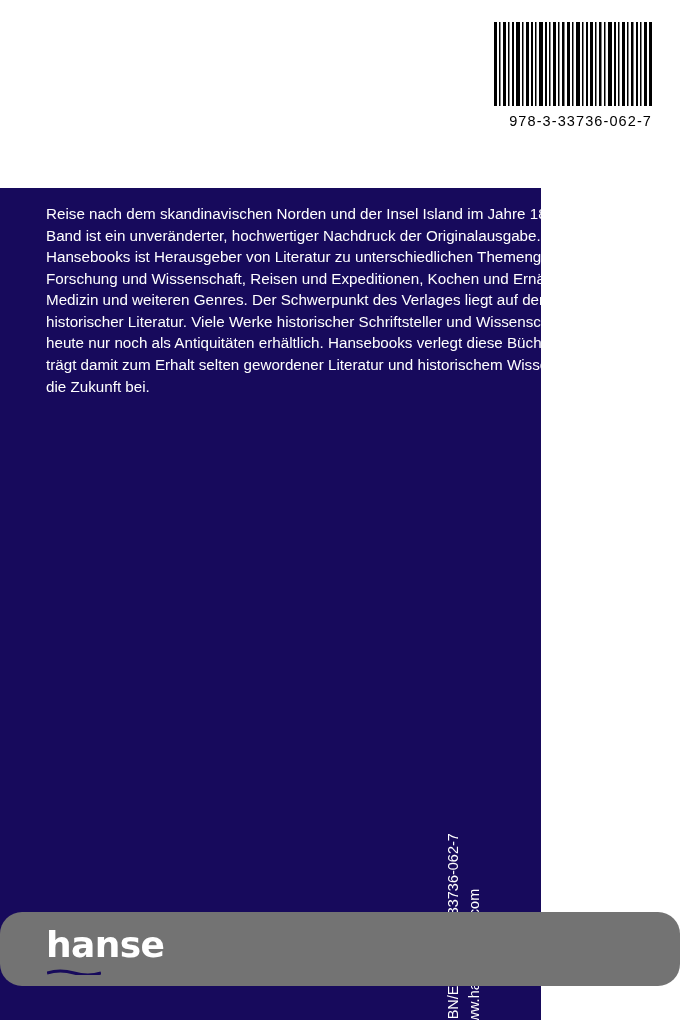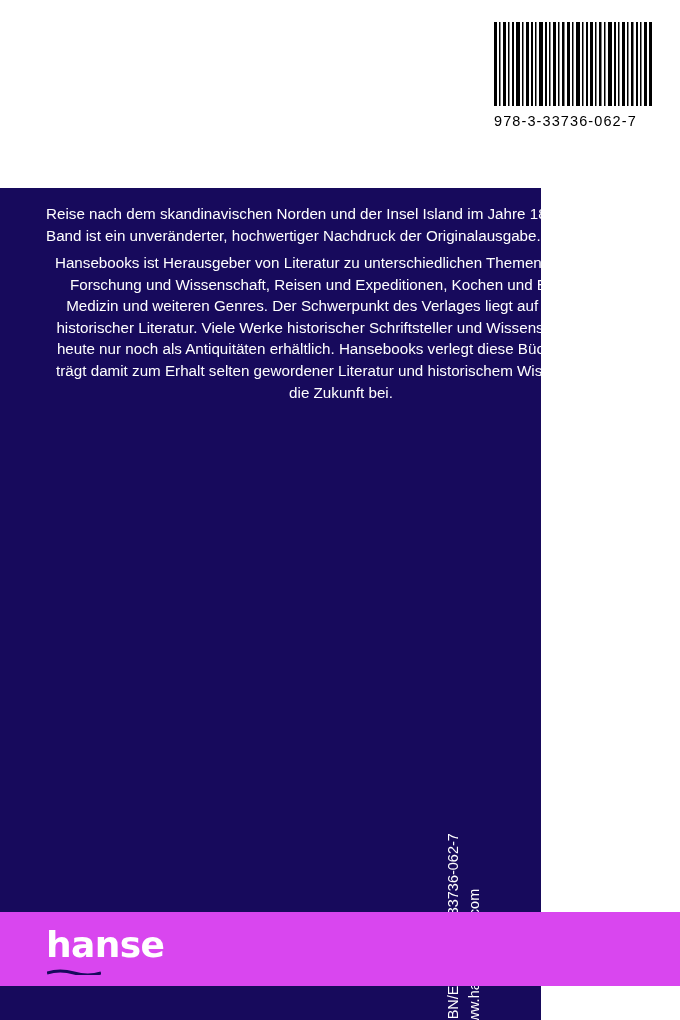--- a/index.html
+++ b/index.html
@@ -26,21 +26,21 @@
     width: 680px;
     height: 188px;
     background: #ffffff;
   }
   .barcode-box {
     position: absolute;
     right: 28px;
     top: 22px;
     width: 158px;
     background: #ffffff;
-    text-align: left;
+    text-align: right;
   }
   .barcode-bars {
     display: block;
     width: 158px;
     height: 84px;
   }
   .barcode-number {
     display: block;
     font-family: "Liberation Sans", sans-serif;
     font-size: 14.5px;
@@ -67,22 +67,21 @@
     width: 590px;
     color: #ffffff;
     font-size: 15.2px;
     line-height: 1.42;
     font-family: "Liberation Sans", sans-serif;
   }
   .blurb p {
     margin: 0;
   }
   .blurb p + p {
-    margin-top: 6px;
-    text-align: center;
+    margin-top: 0px;
   }
 
   
   .vertical-block {
     position: absolute;
     right: 36px;
     top: 575px;
     height: 270px;
     width: 44px;
   }
@@ -99,21 +98,22 @@
   .vtext.isbn { left: 0; }
   .vtext.url  { left: 21px; }
 
   
   .footer-band {
     position: absolute;
     left: 0;
     bottom: 34px;
     width: 680px;
     height: 74px;
-    background: #d946ef;
+    background: #737373;
+    border-radius: 22px;
   }
   .logo {
     position: absolute;
     left: 46px;
     top: 12px;
     color: #ffffff;
     font-size: 36px;
     font-weight: bold;
     letter-spacing: -0.6px;
     font-family: "DejaVu Sans", sans-serif;

